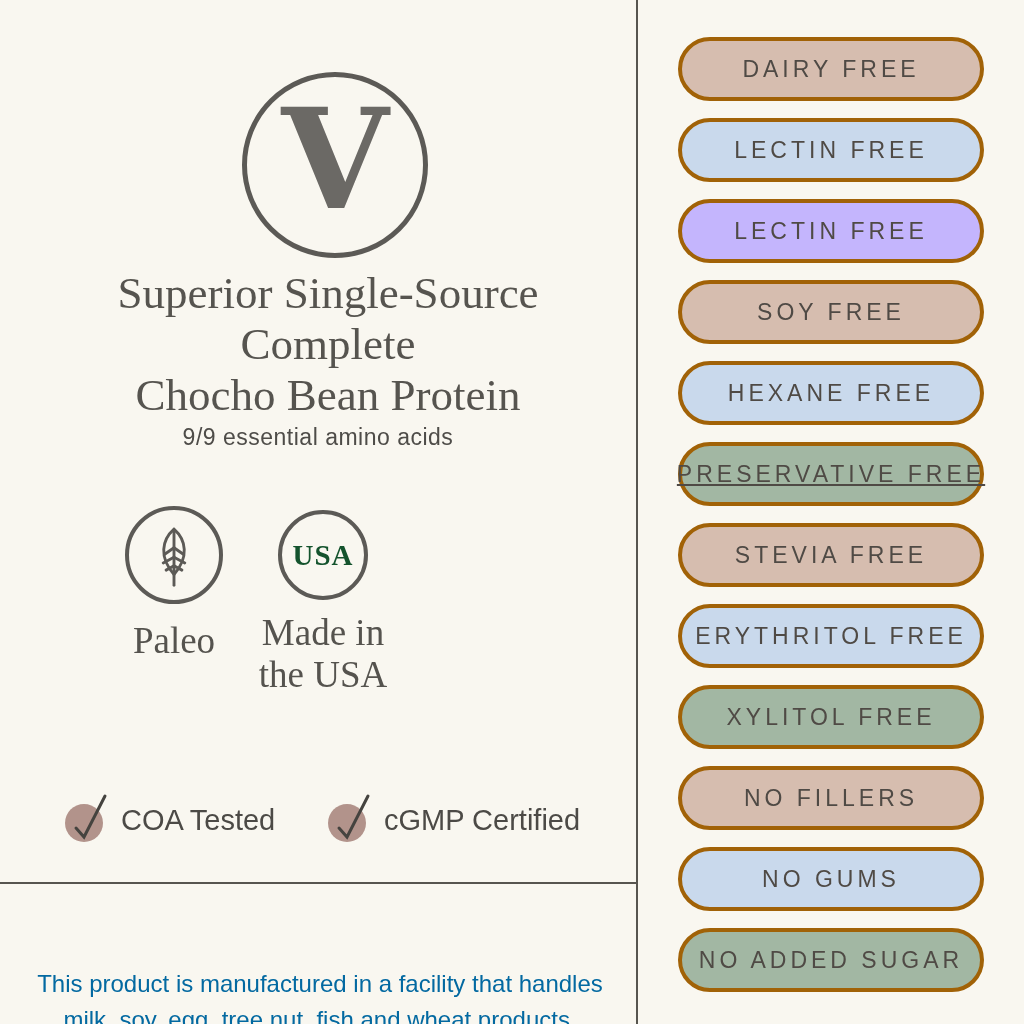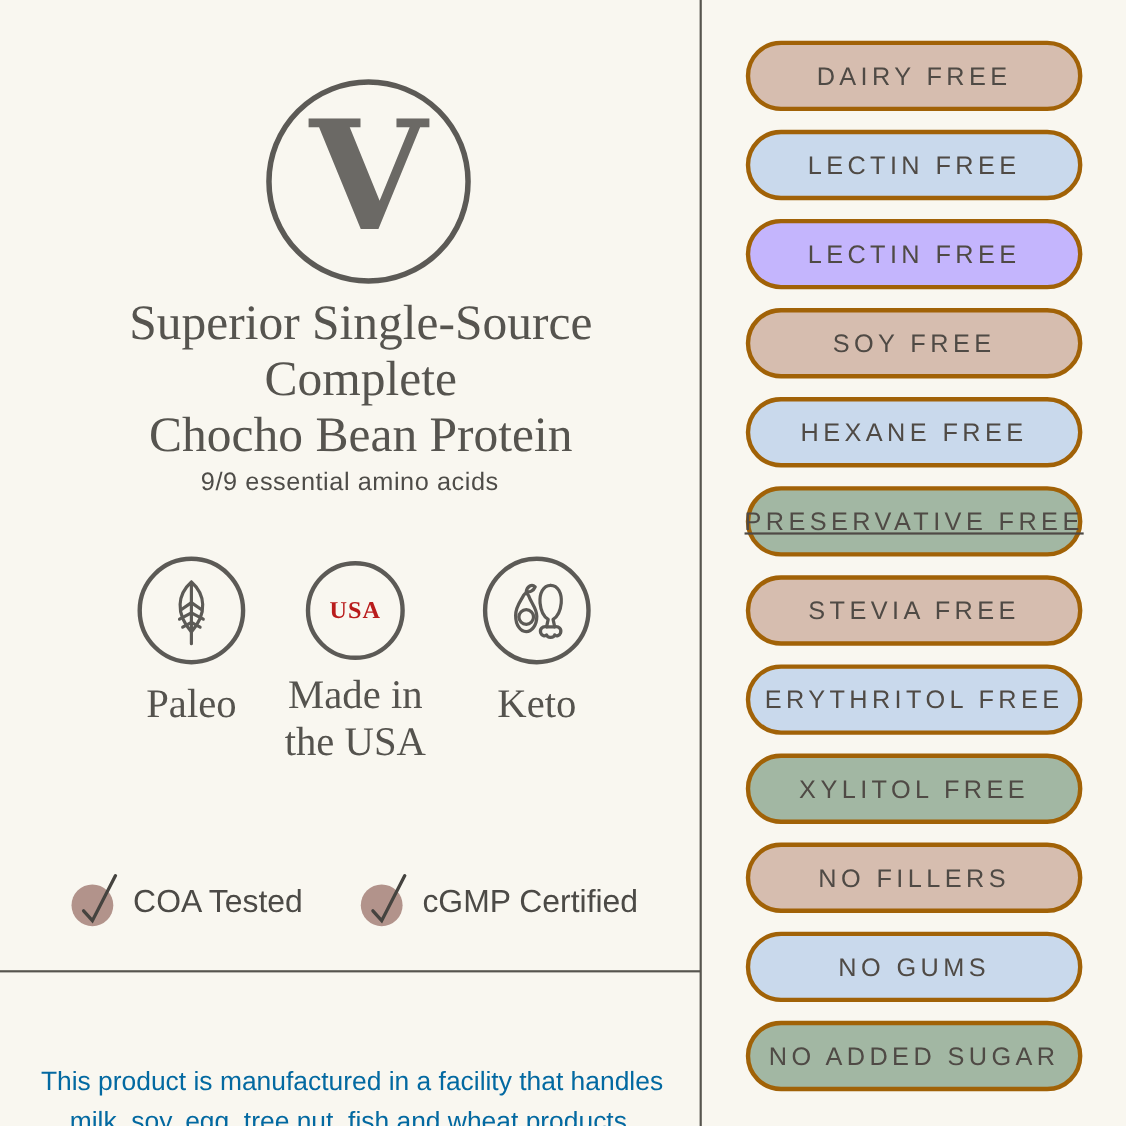--- a/index.html
+++ b/index.html
@@ -37,21 +37,21 @@
   .feature { position:absolute; top:506px; width:170px; display:flex; flex-direction:column; align-items:center; }
   .feat-paleo { left:89px; }
   .feat-usa   { left:238px; }
   .feat-keto  { left:403px; }
   .feature-circle {
     border:4px solid #5c5a56; border-radius:50%; box-sizing:border-box;
     display:flex; align-items:center; justify-content:center; background:transparent;
   }
   .size-98 { width:98px; height:98px; }
   .size-90 { width:90px; height:90px; margin-top:4px; }
-  .usa-text { font-family:"Liberation Serif", serif; font-weight:bold; font-size:22px; color:#b91c1c; letter-spacing:1px; }
+  .usa-text { font-family:"Liberation Serif", serif; font-weight:bold; font-size:29px; color:#14532d; letter-spacing:1px; }
   .feature-label {
     margin-top:16px; font-family:"Liberation Serif", serif; font-size:37px;
     line-height:42px; color:#55534e; text-align:center;
   }
   .feat-usa .feature-label { margin-top:12px; }
 
   
   .cert-row { position:absolute; top:794px; display:flex; align-items:center; gap:16px; height:52px; }
   .cert-0 { left:65px; }
   .cert-1 { left:328px; }
@@ -110,35 +110,20 @@
     <div class="feature-label">Paleo</div>
   </div>
 
   <div class="feature feat-usa">
     <div class="feature-circle size-90">
       <span class="usa-text">USA</span>
     </div>
     <div class="feature-label" style="width:160px;">Made in the USA</div>
   </div>
 
-  <div class="feature feat-keto">
-    <div class="feature-circle size-98">
-      <svg width="74" height="74" viewBox="0 0 100 100" fill="none" stroke="#5c5a56" stroke-width="4" stroke-linecap="round" stroke-linejoin="round">
-
-        <path d="M34,31 C30,39 24,45 24,56 C24,68 30,76 37,76 C44,76 50,68 50,57 C50,47 43,41 40,32 C38,28 36,28 34,31 Z"></path>
-        <circle cx="37" cy="58" r="9"></circle>
-        <path d="M37,27 C38,20 44,17 48,21 C46,26 41,28 37,27 Z"></path>
-
-        <path d="M67,19 C58,19 53,29 54,41 C55,51 59,58 64,61 L62,70"></path>
-        <path d="M67,19 C76,19 81,29 80,41 C79,51 75,58 70,61 L72,70"></path>
-        <path d="M62,70 C57,69 53,73 55,78 C56,81 60,82 62,80 C63,84 71,84 72,80 C74,82 78,81 79,78 C81,73 77,69 72,70 Z"></path>
-      </svg>
-    </div>
-    <div class="feature-label">Keto</div>
-  </div>
 
   <div class="cert-row cert-0">
     <div class="check-wrap">
       <div class="check-circle"></div>
       <svg class="check-svg" width="40" height="60" viewBox="0 0 40 60" fill="none" stroke="#45433f" stroke-width="3" stroke-linecap="round">
         <polyline points="7,42 15,51 36,10"></polyline>
       </svg>
     </div>
     <div class="cert-label">COA Tested</div>
   </div>

